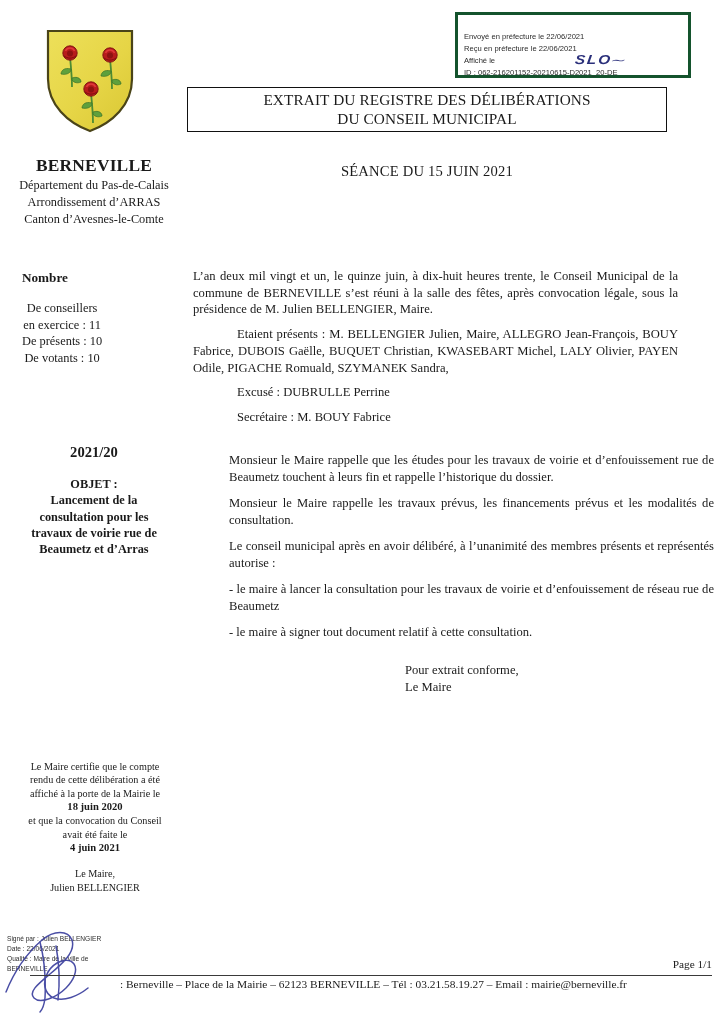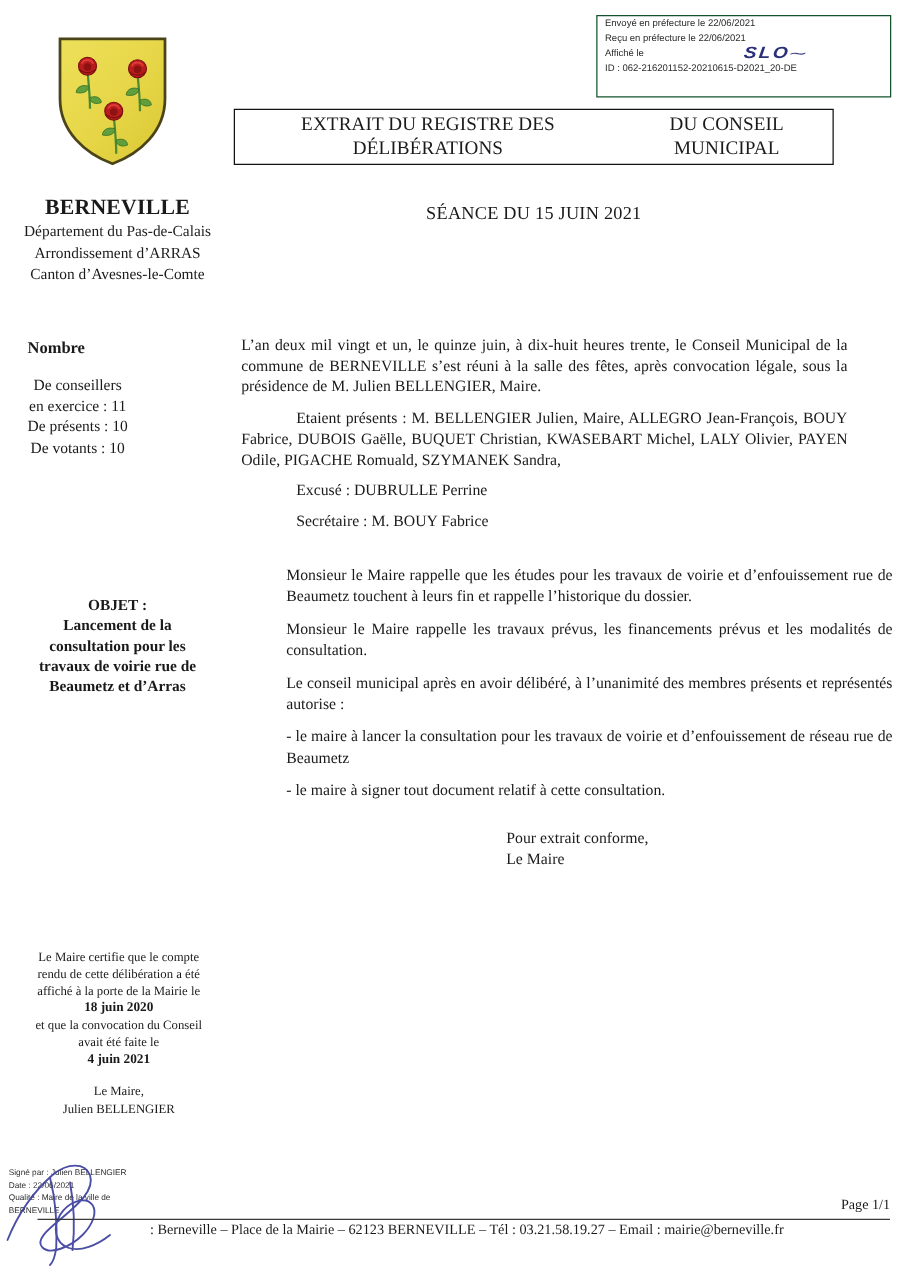--- a/index.html
+++ b/index.html
@@ -20,27 +20,27 @@
   .page {
     position: absolute;
     inset: 0;
     width: 724px;
     height: 1024px;
   }
 
   
   .prefecture-box {
     position: absolute;
-    left: 477px;
+    left: 455px;
     top: 12px;
     width: 236px;
     height: 66px;
-    border: 1px solid #14532d;
+    border: 3px solid #14532d;
     box-sizing: border-box;
-    padding: 0 0 0 6px;
+    padding: 16px 0 0 6px;
     font-family: "Liberation Sans", "DejaVu Sans", sans-serif;
     font-size: 7.6px;
     line-height: 1.58;
     color: #2b2b2b;
   }
   .prefecture-box .pline {
     white-space: nowrap;
     position: relative;
   }
   .slo-mark {
@@ -64,21 +64,21 @@
   
   .title-box {
     position: absolute;
     left: 187px;
     top: 87px;
     width: 480px;
     height: 45px;
     border: 1.6px solid #111;
     box-sizing: border-box;
     display: flex;
-    flex-direction: row;
+    flex-direction: column;
     align-items: center;
     justify-content: center;
     text-align: center;
     font-size: 15.3px;
     line-height: 1.18;
     letter-spacing: 0.1px;
   }
 
   .seance {
     position: absolute;
@@ -334,20 +334,21 @@
   </div>
 
   <div class="nombre-head">Nombre</div>
   <div class="nombre-list">
     <div>De conseillers</div>
     <div>en exercice : 11</div>
     <div>De présents : 10</div>
     <div>De votants  : 10</div>
   </div>
 
+  <div class="delib-num">2021/20</div>
   <div class="objet-block">
     <div>OBJET :</div>
     <div>Lancement de la</div>
     <div>consultation pour les</div>
     <div>travaux de voirie  rue de</div>
     <div>Beaumetz et d’Arras</div>
   </div>
 
   <div class="title-box">
     <div>EXTRAIT DU REGISTRE DES DÉLIBÉRATIONS</div>

